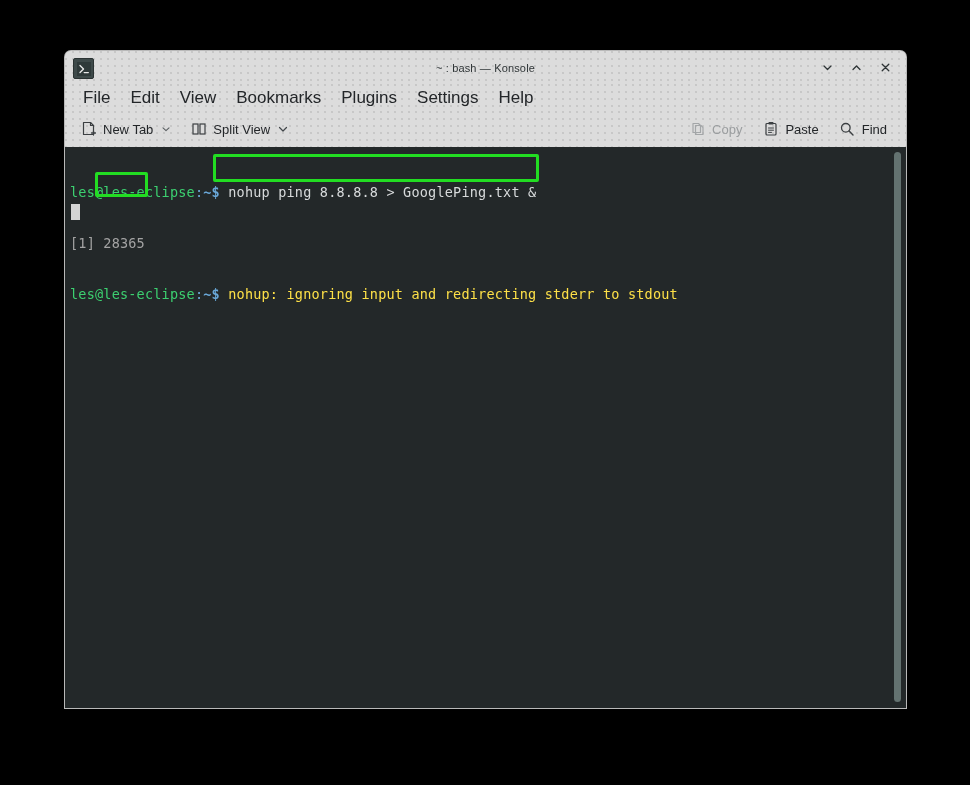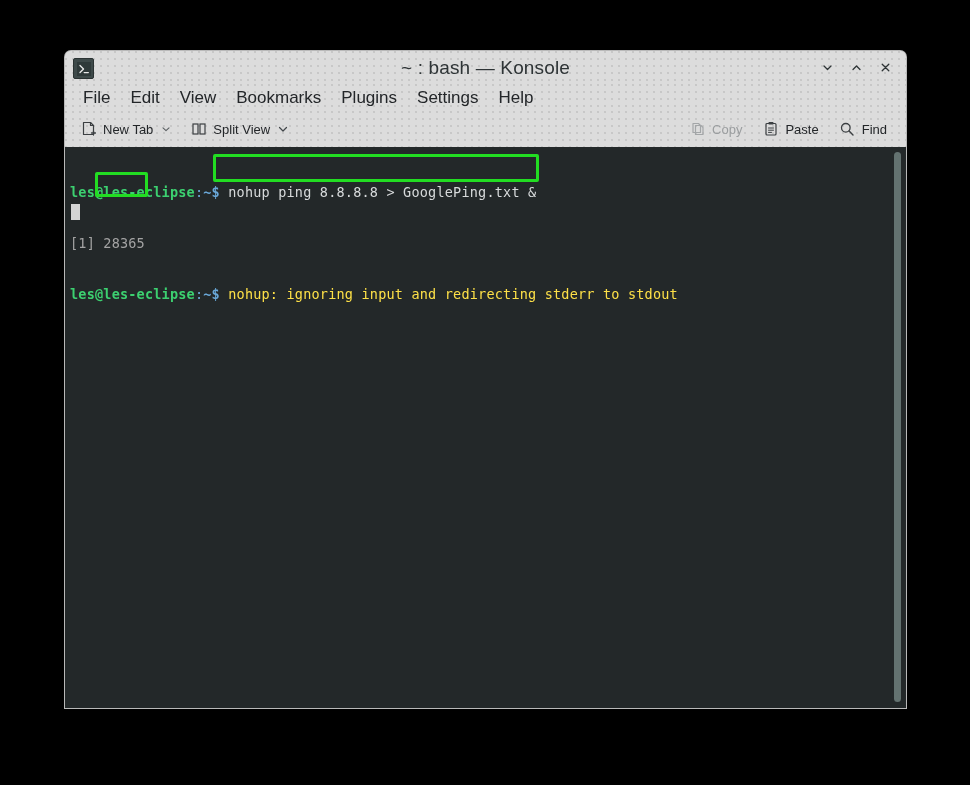--- a/index.html
+++ b/index.html
@@ -65,21 +65,21 @@
     align-items: center;
     justify-content: center;
   }
   .app-icon svg { display: block; }
 
   .title-text {
     position: absolute;
     left: 0;
     right: 0;
     text-align: center;
-    font-size: 19px;
+    font-size: 11px;
     color: #2e3436;
     letter-spacing: 0.15px;
     pointer-events: none;
   }
 
   .win-buttons {
     position: absolute;
     right: 8px;
     top: 0;
     height: 33px;
@@ -183,21 +183,21 @@
     top: 3px;
     right: 0;
     font-family: "DejaVu Sans Mono", "Liberation Mono", monospace;
     font-size: 13.5px;
     line-height: 17px;
     color: #d7dadb;
     white-space: pre;
     letter-spacing: 0.2px;
   }
   .t-line { height: 17px; }
-  .c-user  { color: #3cd070; font-weight: bold; }
+  .c-user  { color: #3cd070; font-weight: normal; }
   .c-colon { color: #6aa8d8; }
   .c-path  { color: #6aa8d8; font-weight: bold; }
   .c-out   { color: #d7dadb; }
 
   .cursor {
     position: absolute;
     left: 6px;
     top: 57px;
     width: 9px;
     height: 16px;

